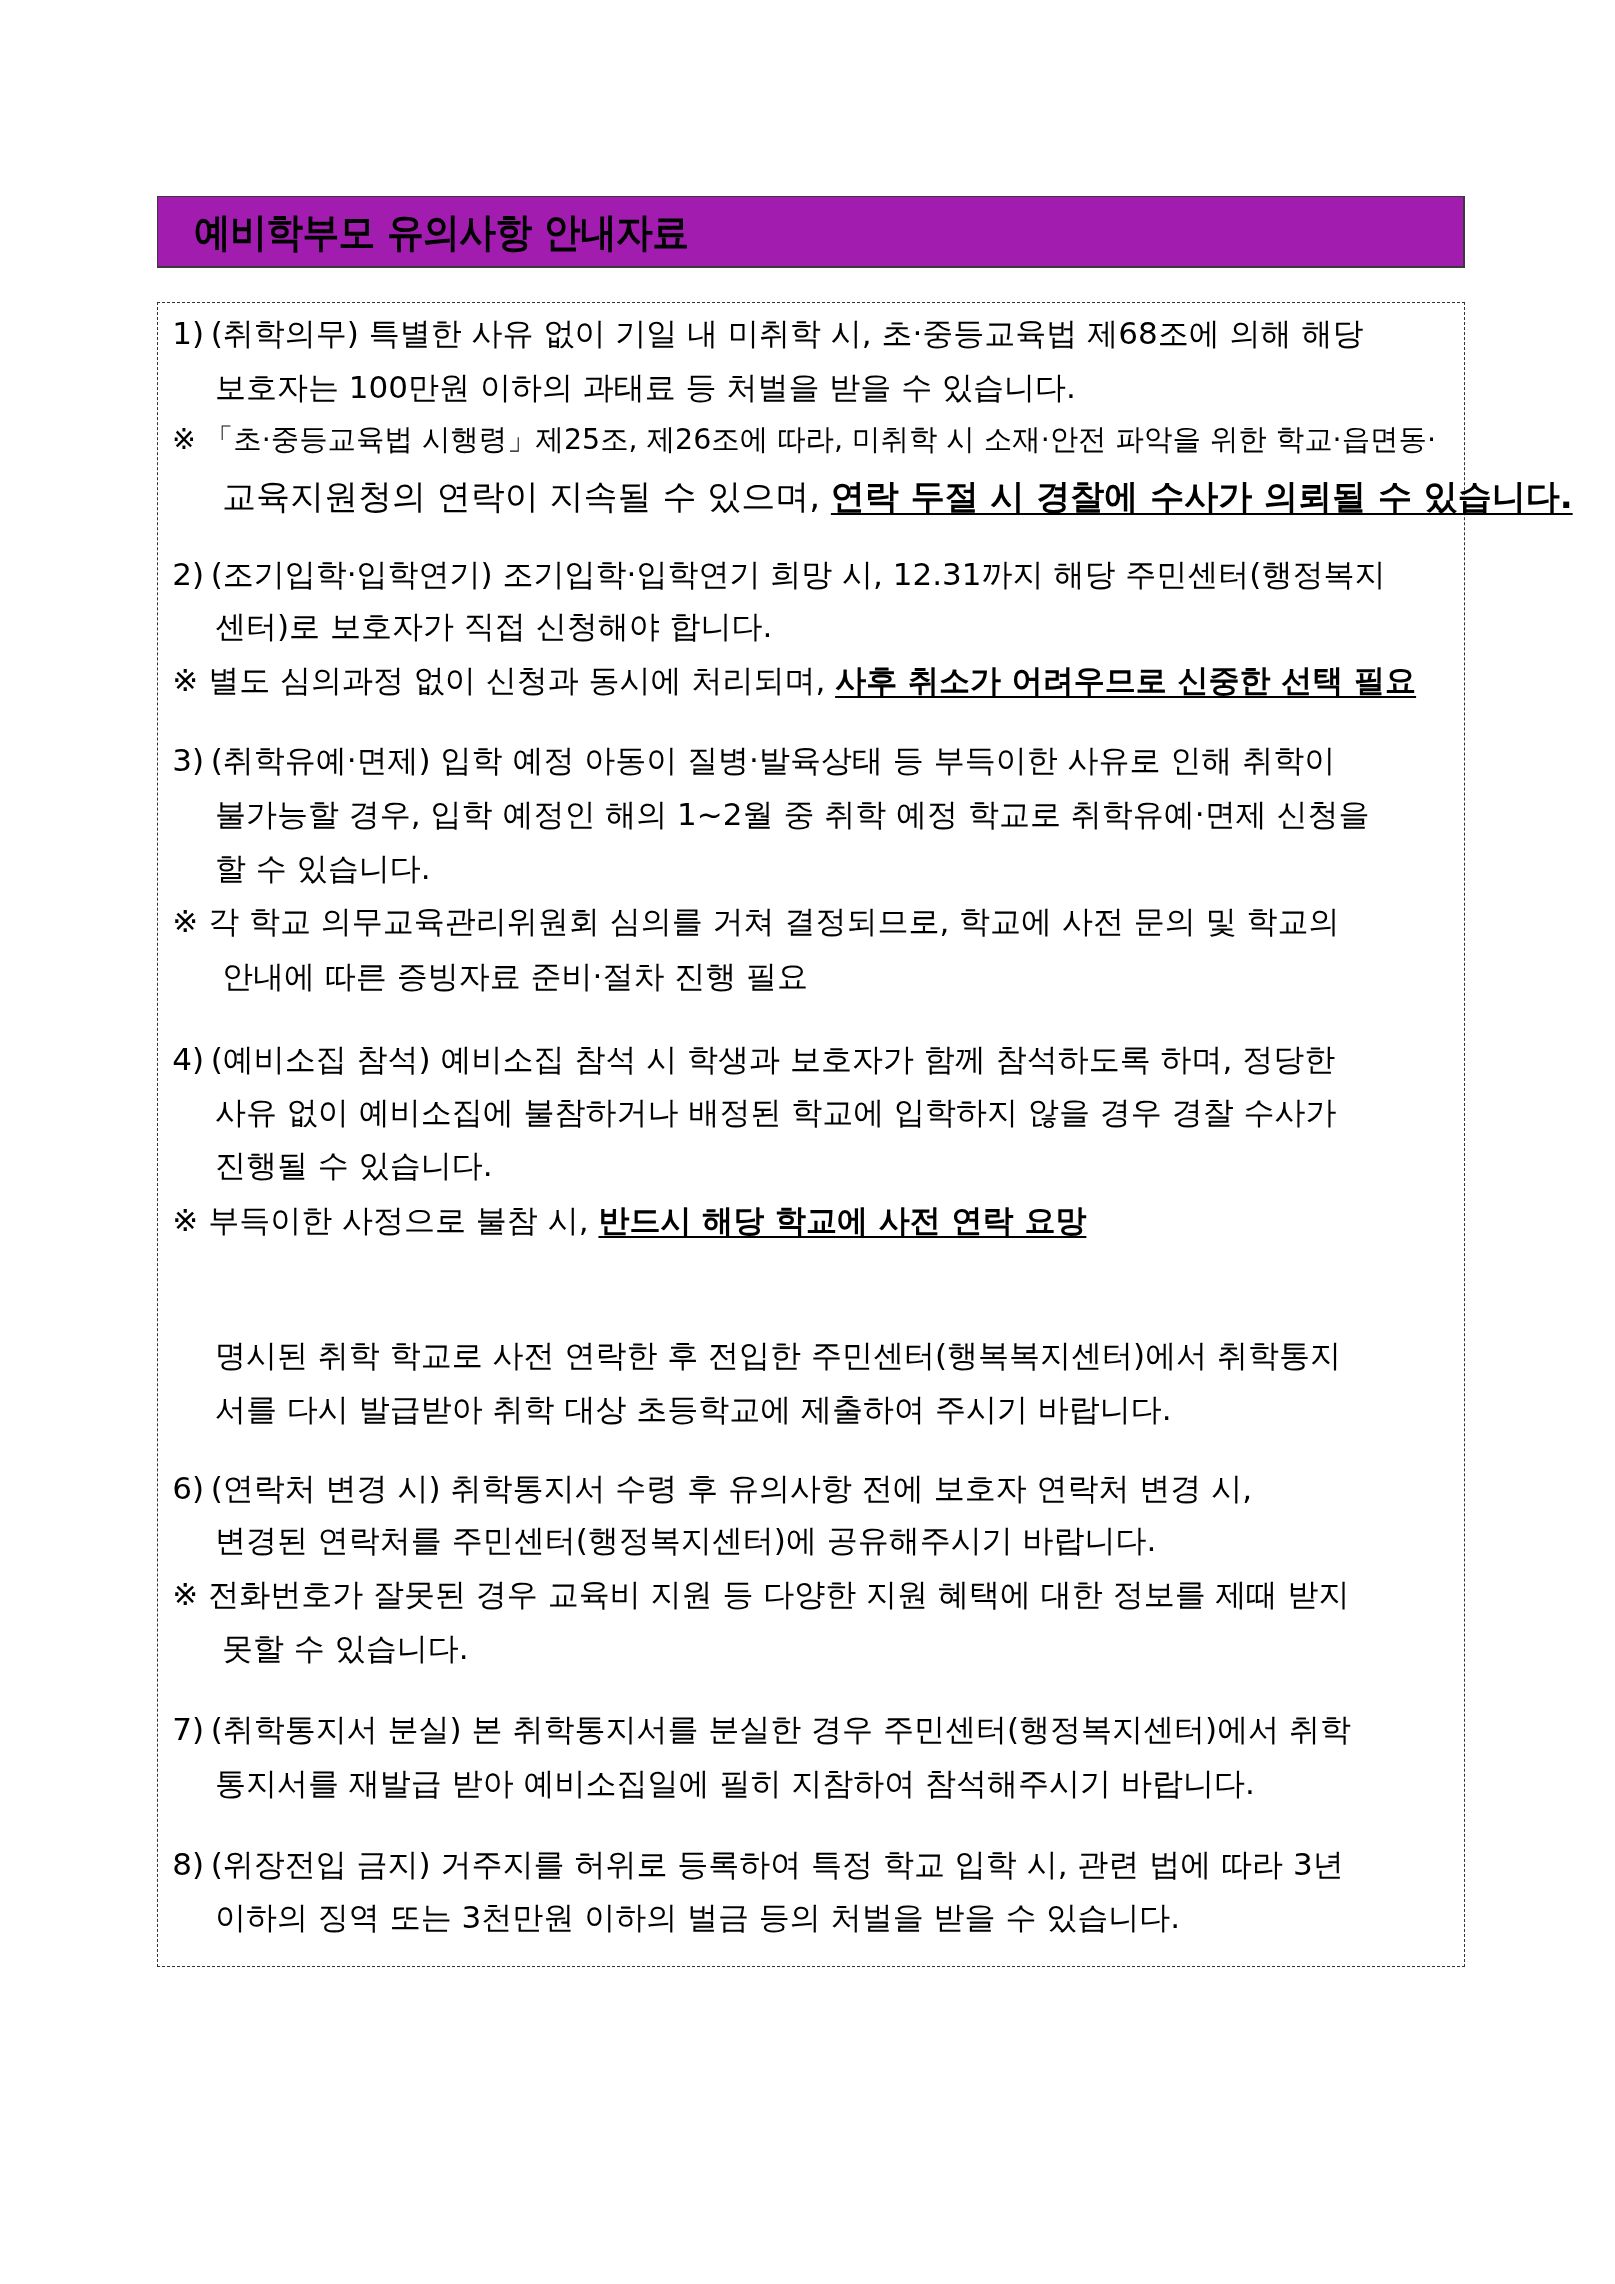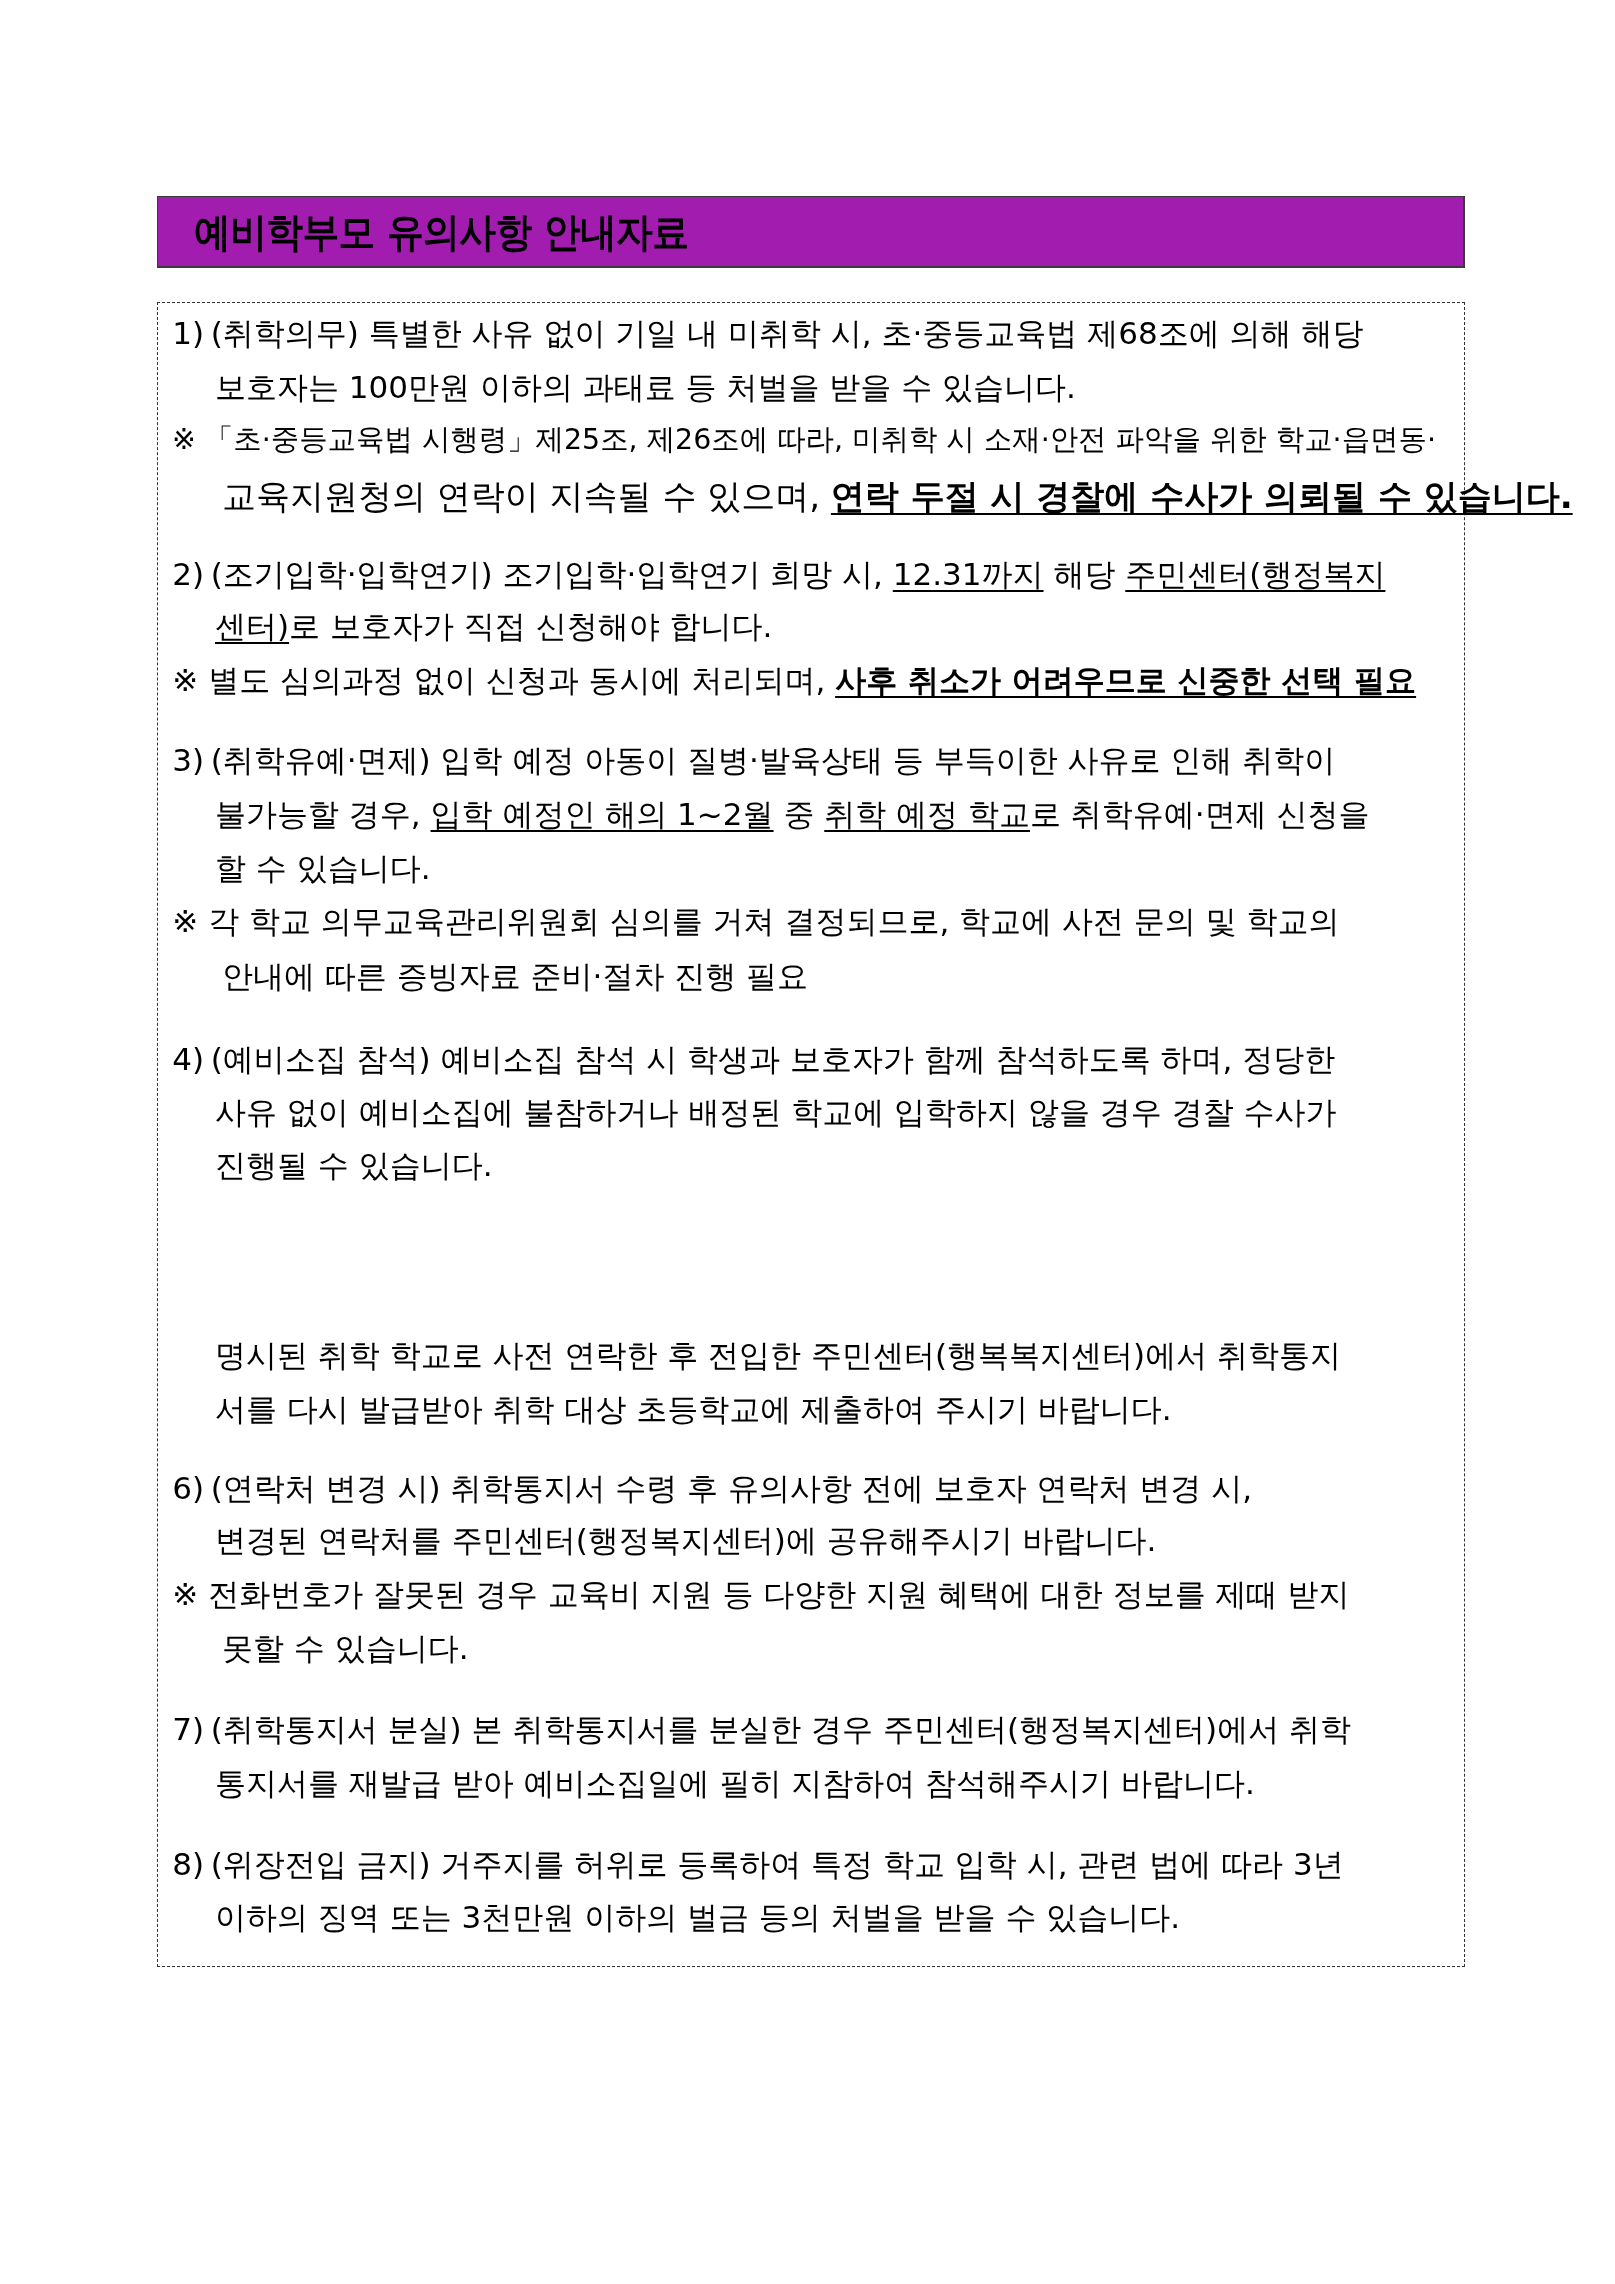--- a/index.html
+++ b/index.html
@@ -21,21 +21,21 @@
   .line {
     position: absolute; white-space: nowrap; font-size: 31px; line-height: 39px;
     transform-origin: left center;
   }
   .line.first { left: 14.3px; }
   .line.cont { left: 57px; }
   .line.note { left: 14.3px; }
   .line.notecont { left: 64px; }
   .num { margin-right: 6.5px; }
   .head { font-weight: normal; }
-  .u { text-decoration: underline; text-underline-offset: 5.2px; text-decoration-thickness: 2px; }
+  .u { text-underline-offset: 5.2px; text-decoration-thickness: 2px; }
   .ub { text-decoration: underline; font-weight: bold; text-underline-offset: 5.2px; text-decoration-thickness: 2px; }
 </style>
 </head>
 <body>
 
 <div class="title-box">
   <div class="title-text">예비학부모 유의사항 안내자료</div>
 </div>
 
 <div class="content-box">
@@ -71,20 +71,23 @@
   <div class="line note" style="top:599px">
     <span>※</span> <span>각 학교 의무교육관리위원회 심의를 거쳐 결정되므로, 학교에 사전 문의 및 학교의</span>
   </div>
   <div class="line notecont" style="top:654px">안내에 따른 증빙자료 준비·절차 진행 필요</div>
 
   <div class="line first" style="top:737px">
     <span class="num">4)</span><span class="head">(예비소집 참석)</span> <span>예비소집 참석 시 학생과 보호자가 함께 참석하도록 하며, 정당한</span>
   </div>
   <div class="line cont" style="top:790px">사유 없이 예비소집에 불참하거나 배정된 학교에 입학하지 않을 경우 경찰 수사가</div>
   <div class="line cont" style="top:843px">진행될 수 있습니다.</div>
+  <div class="line note" style="top:898px">
+    <span>※</span> <span>부득이한 사정으로 불참 시, </span><span class="ub">반드시 해당 학교에 사전 연락 요망</span>
+  </div>
 
   <div class="line cont" style="top:1033px">명시된 취학 학교로 사전 연락한 후 전입한 주민센터(행복복지센터)에서 취학통지</div>
   <div class="line cont" style="top:1087px">서를 다시 발급받아 취학 대상 초등학교에 제출하여 주시기 바랍니다.</div>
 
   <div class="line first" style="top:1166px">
     <span class="num">6)</span><span class="head">(연락처 변경 시)</span> <span>취학통지서 수령 후 유의사항 전에 보호자 연락처 변경 시,</span>
   </div>
   <div class="line note" style="top:1272px">
     <span>※</span> <span>전화번호가 잘못된 경우 교육비 지원 등 다양한 지원 혜택에 대한 정보를 제때 받지</span>
   </div>

